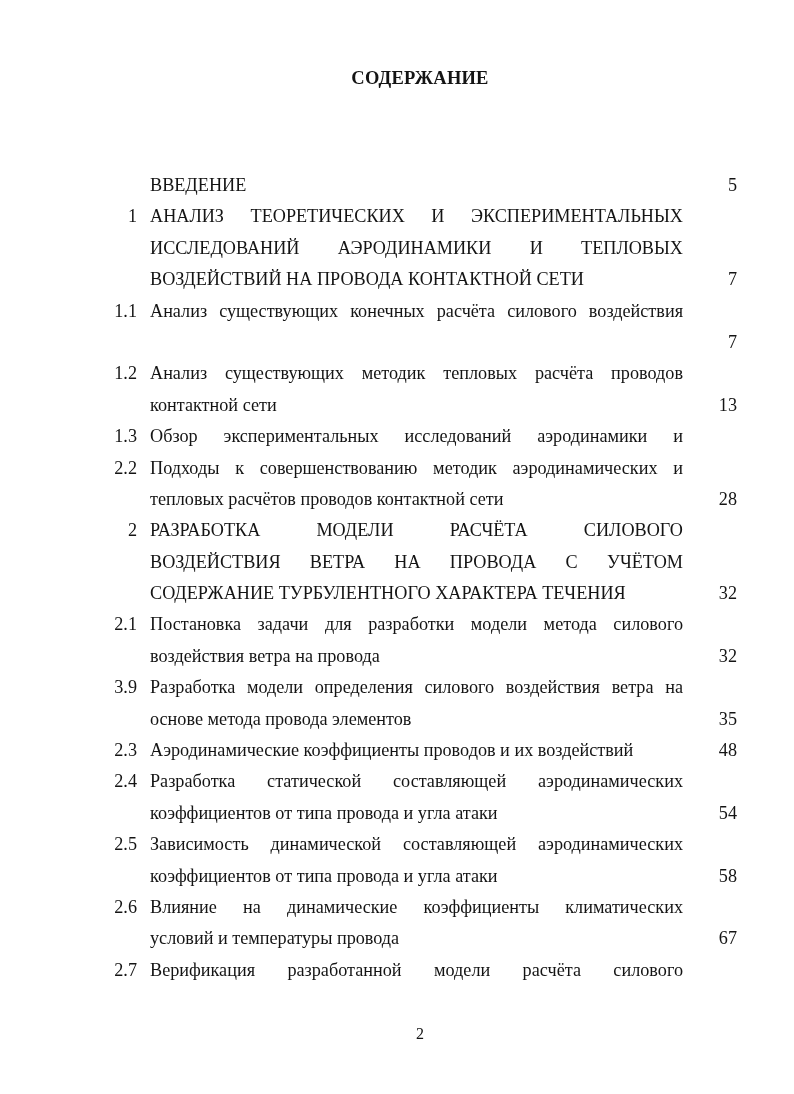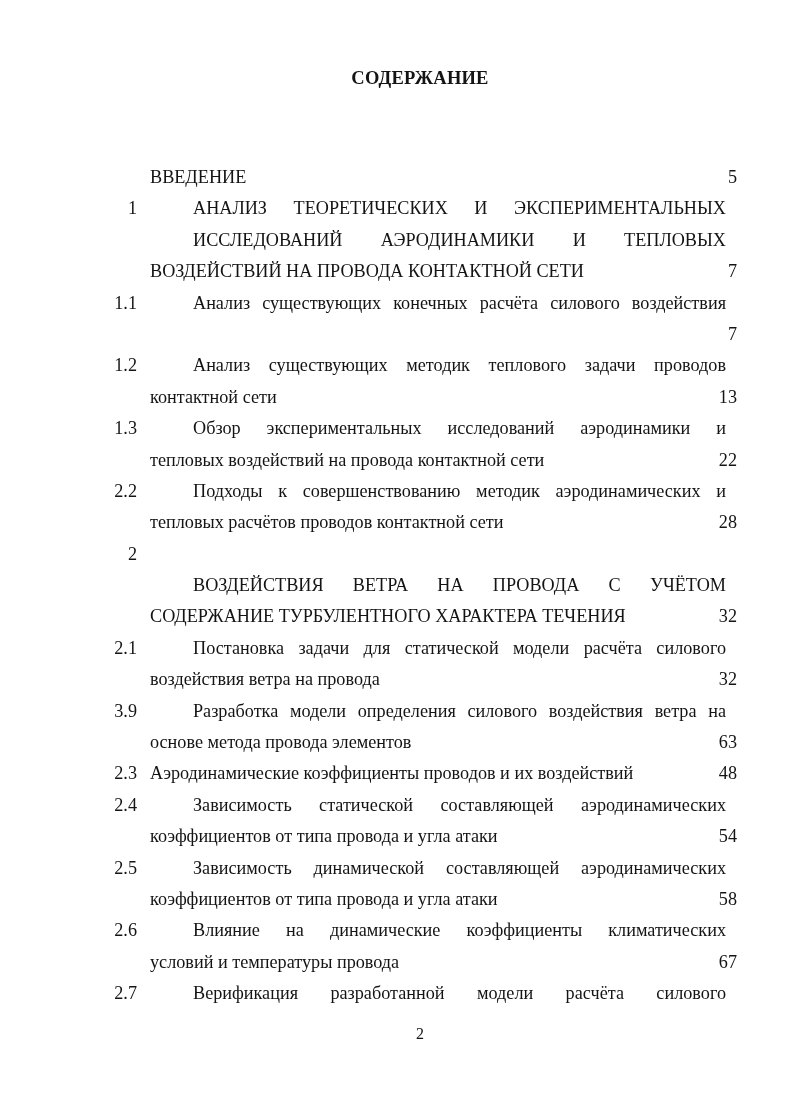--- a/index.html
+++ b/index.html
@@ -1,25 +1,25 @@
 <!DOCTYPE html>
 <html><head>
 <meta charset="utf-8">
 <style>
   html, body { margin: 0; padding: 0; background: #ffffff; }
   body { width: 794px; height: 1094px; position: relative; overflow: hidden;
          font-family: "Liberation Serif", "DejaVu Serif", serif; color: #141414; }
   .title { position: absolute; top: 68px; left: 0; width: 840px; text-align: center;
            font-weight: bold; font-size: 18.5px; letter-spacing: 0.2px; }
-  .toc { position: absolute; top: 162px; left: 0; width: 794px; }
+  .toc { position: absolute; top: 170px; left: 0; width: 794px; }
   .entry { position: relative; }
   .line { position: relative; height: 31.4px; font-size: 18.2px; line-height: 31.4px; }
   .num { position: absolute; right: 657px; top: 0; text-align: right; white-space: nowrap; }
   .txt { position: absolute; left: 150px; width: 533px; top: 0; white-space: nowrap; }
-  .txt.just { text-align: justify; text-align-last: justify; margin-left: 43px; }
+  .txt.just { text-align: justify; text-align-last: justify; }
   .page { position: absolute; right: 57px; top: 0; text-align: right; }
   .footer { position: absolute; top: 1025px; left: 0; width: 840px; text-align: center; font-size: 16px; }
 </style>
 </head>
 <body>
 
 <div class="title">СОДЕРЖАНИЕ</div>
 
 <div class="toc">
 
@@ -51,97 +51,94 @@
       <span class="txt just">Анализ существующих конечных расчёта силового воздействия</span>
     </div>
     <div class="line">
       <span class="page">7</span>
     </div>
   </div>
 
   <div class="entry">
     <div class="line">
       <span class="num">1.2</span>
-      <span class="txt just">Анализ существующих методик теплового задачи проводов</span>
+      <span class="txt just">Анализ существующих методик тепловых расчёта проводов</span>
     </div>
     <div class="line">
       <span class="txt">контактной сети</span>
       <span class="page">13</span>
     </div>
   </div>
 
   <div class="entry">
     <div class="line">
       <span class="num">1.3</span>
       <span class="txt just">Обзор экспериментальных исследований аэродинамики и</span>
-    </div>
-    <div class="line">
-      <span class="txt">тепловых воздействий на провода контактной сети</span>
-      <span class="page">22</span>
     </div>
   </div>
 
   <div class="entry">
     <div class="line">
       <span class="num">2.2</span>
       <span class="txt just">Подходы к совершенствованию методик аэродинамических и</span>
     </div>
     <div class="line">
       <span class="txt">тепловых расчётов проводов контактной сети</span>
       <span class="page">28</span>
     </div>
   </div>
 
   <div class="entry">
     <div class="line">
       <span class="num">2</span>
+      <span class="txt just">РАЗРАБОТКА МОДЕЛИ РАСЧЁТА СИЛОВОГО</span>
     </div>
     <div class="line">
       <span class="txt just">ВОЗДЕЙСТВИЯ ВЕТРА НА ПРОВОДА С УЧЁТОМ</span>
     </div>
     <div class="line">
       <span class="txt">СОДЕРЖАНИЕ ТУРБУЛЕНТНОГО ХАРАКТЕРА ТЕЧЕНИЯ</span>
       <span class="page">32</span>
     </div>
   </div>
 
   <div class="entry">
     <div class="line">
       <span class="num">2.1</span>
-      <span class="txt just">Постановка задачи для статической модели расчёта силового</span>
+      <span class="txt just">Постановка задачи для разработки модели метода силового</span>
     </div>
     <div class="line">
       <span class="txt">воздействия ветра на провода</span>
       <span class="page">32</span>
     </div>
   </div>
 
   <div class="entry">
     <div class="line">
       <span class="num">3.9</span>
       <span class="txt just">Разработка модели определения силового воздействия ветра на</span>
     </div>
     <div class="line">
       <span class="txt">основе метода провода элементов</span>
-      <span class="page">63</span>
+      <span class="page">35</span>
     </div>
   </div>
 
   <div class="entry">
     <div class="line">
       <span class="num">2.3</span>
       <span class="txt">Аэродинамические коэффициенты проводов и их воздействий</span>
       <span class="page">48</span>
     </div>
   </div>
 
   <div class="entry">
     <div class="line">
       <span class="num">2.4</span>
-      <span class="txt just">Зависимость статической составляющей аэродинамических</span>
+      <span class="txt just">Разработка статической составляющей аэродинамических</span>
     </div>
     <div class="line">
       <span class="txt">коэффициентов от типа провода и угла атаки</span>
       <span class="page">54</span>
     </div>
   </div>
 
   <div class="entry">
     <div class="line">
       <span class="num">2.5</span>

